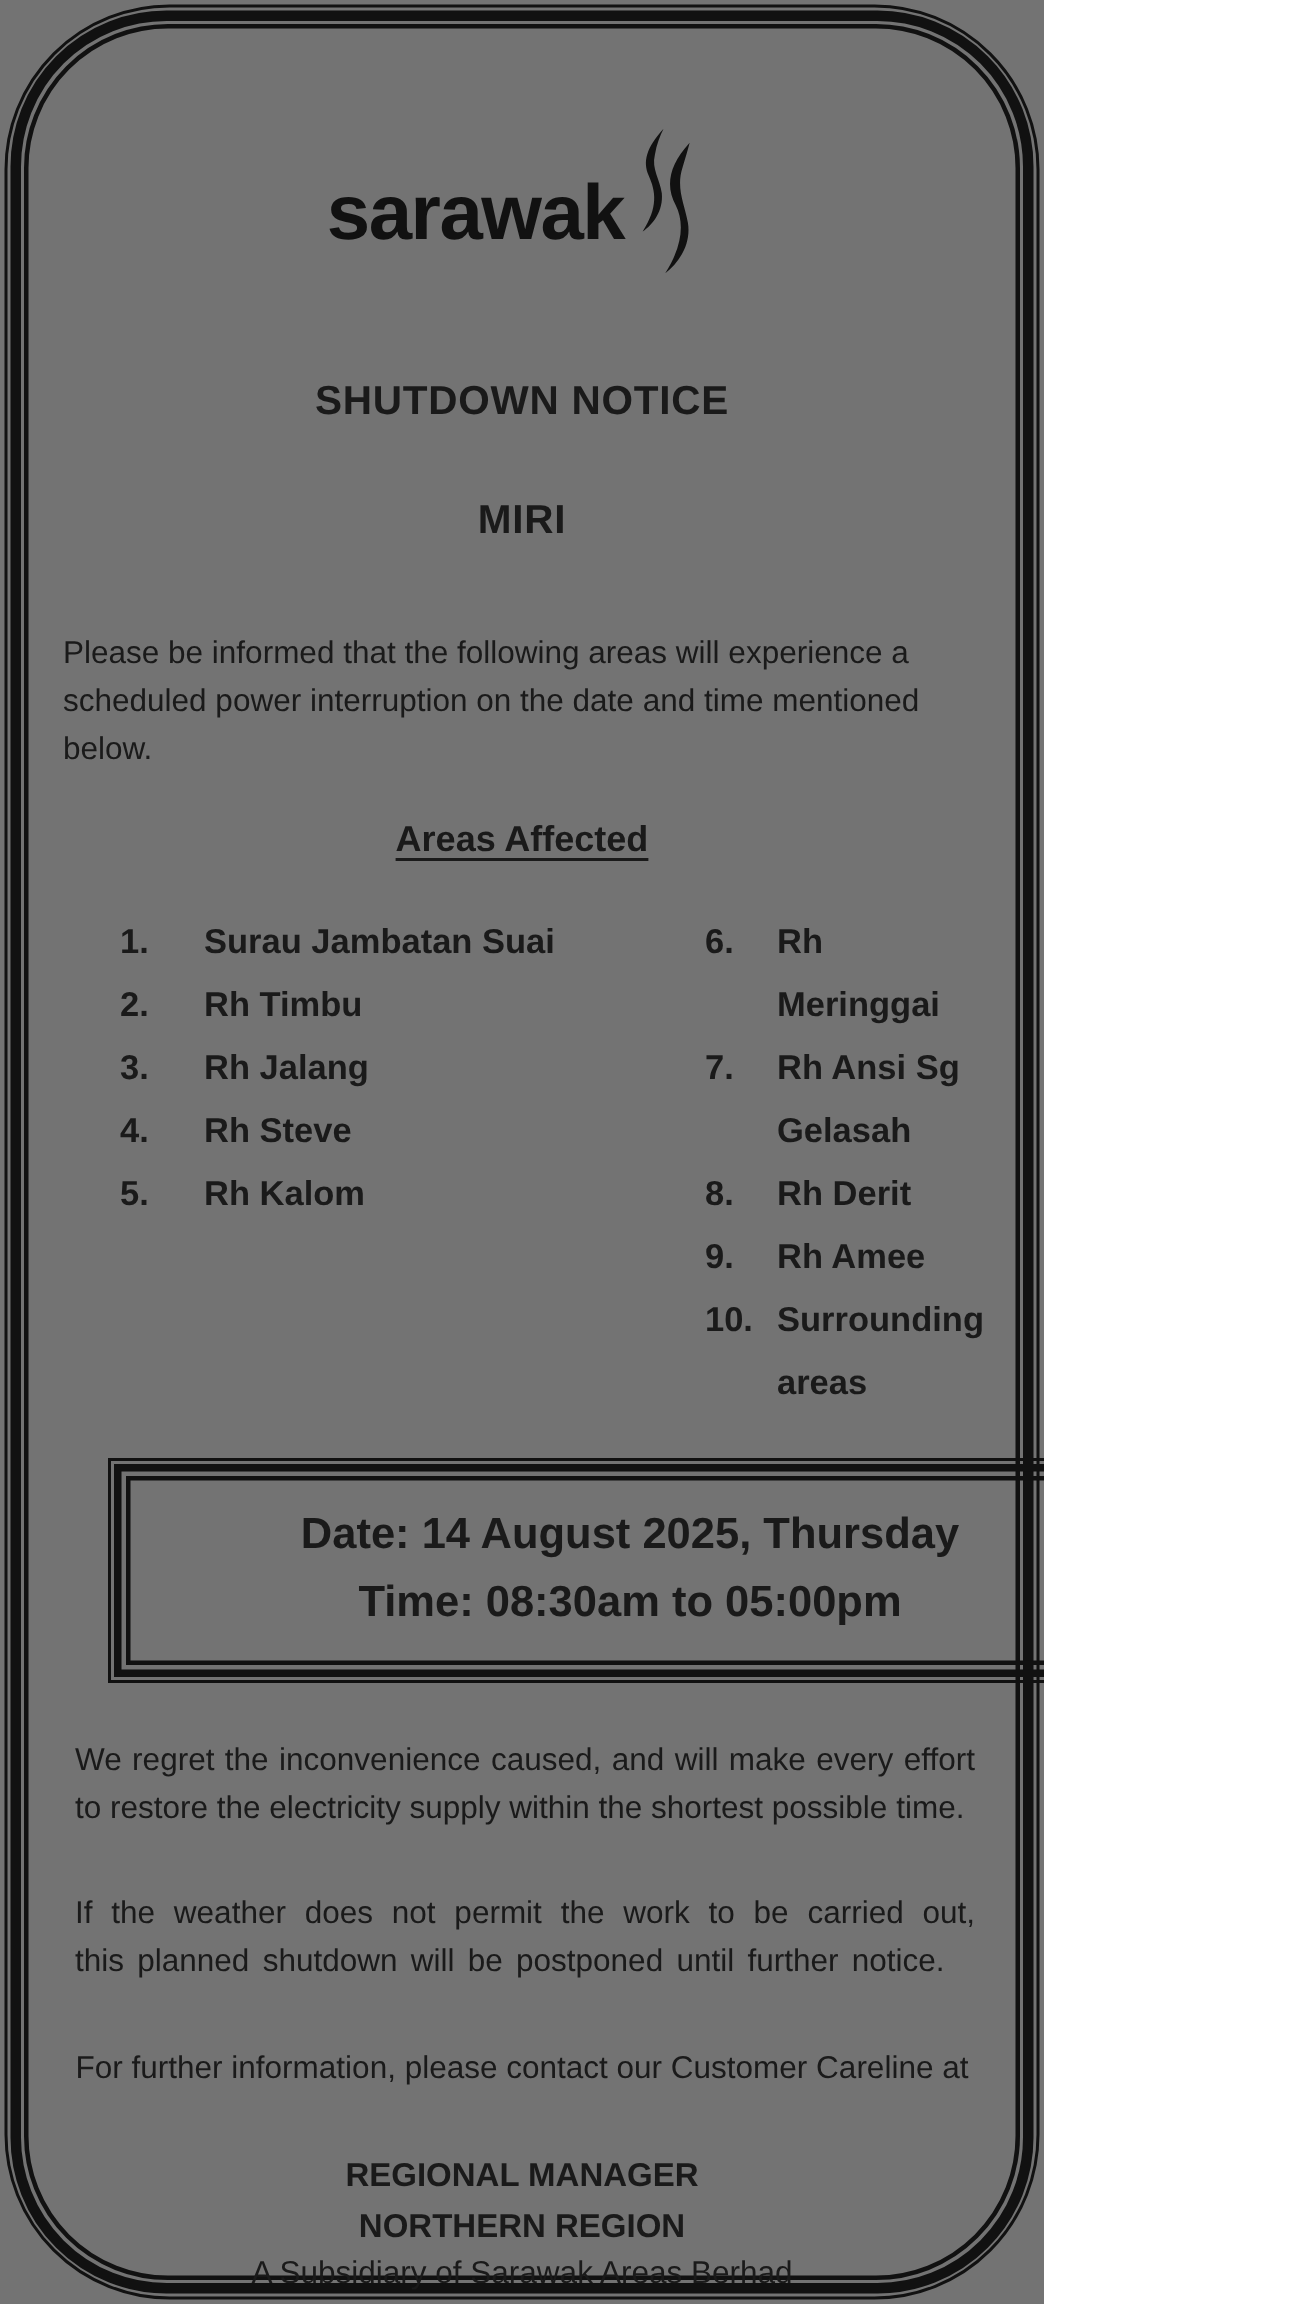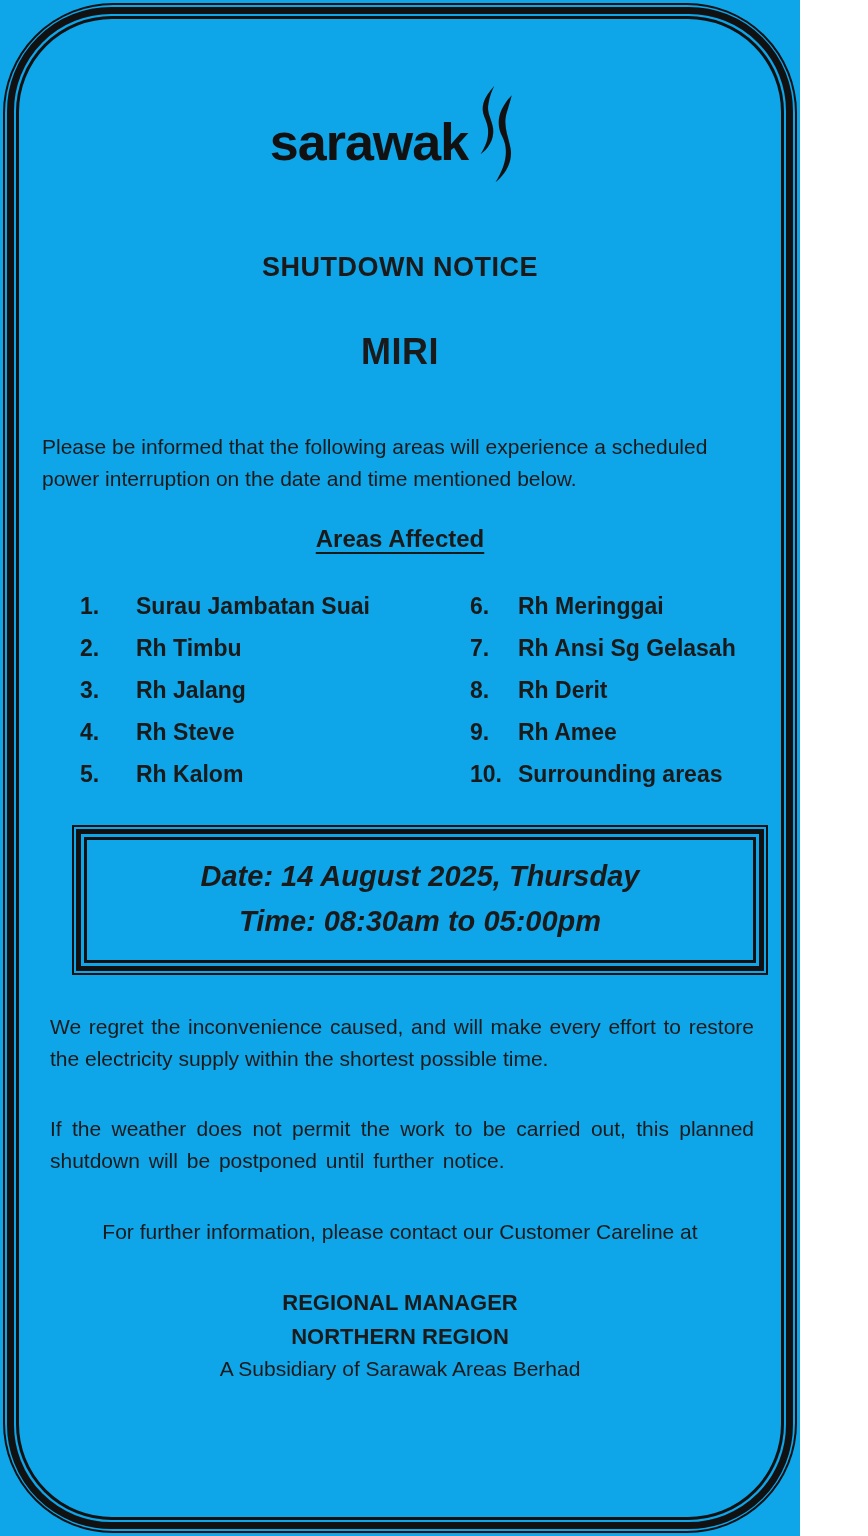--- a/index.html
+++ b/index.html
@@ -1,22 +1,22 @@
 <!DOCTYPE html>
 <html><head>
 <meta charset="utf-8">
 <style>
   * { margin:0; padding:0; box-sizing:border-box; }
   html,body { background:#ffffff; }
   body { font-family:"Liberation Sans","DejaVu Sans",sans-serif; color:#1a1a1a; }
 
   .page {
     position:relative;
-    width:800px; height:1536px;
-    background:#0ea5e9;
+    width:696px; height:1536px;
+    background:#737373;
     overflow:hidden;
   }
 
   
   .frame-outer { position:absolute; inset:3px;  border:2px solid #111; border-radius:110px; pointer-events:none; }
   .frame-mid   { position:absolute; inset:7px;  border:7px solid #111; border-radius:104px; pointer-events:none; }
   .frame-inner { position:absolute; inset:16px; border:3px solid #111; border-radius:96px;  pointer-events:none; }
 
   .content {
     position:absolute; inset:20px;
@@ -24,21 +24,21 @@
     text-align:center;
   }
 
   
   .logo { margin-top:22px; height:152px; display:flex; align-items:center; justify-content:center; }
   .logo-text { font-size:52px; font-weight:700; letter-spacing:-1px; color:#111; line-height:1; }
   .flame { position:relative; top:-6px; margin:0 2px; }
 
   
   .notice-title { margin-top:34px; font-size:27px; font-weight:700; letter-spacing:.5px; }
-  .notice-region { margin-top:48px; font-size:36px; font-weight:700; letter-spacing:.5px; }
+  .notice-region { margin-top:48px; font-size:27px; font-weight:700; letter-spacing:.5px; }
 
   
   .intro {
     margin-top:58px;
     text-align:left;
     font-size:21px; line-height:32px;
     padding:0 16px 0 2px;
   }
 
   
@@ -46,21 +46,21 @@
   .areas-grid { margin-top:32px; display:flex; text-align:left; padding-left:40px; }
   .areas-col-left  { width:390px; }
   .areas-col-right { flex:1; }
   .area-row { display:grid; grid-template-columns:56px 1fr; font-size:23px; font-weight:700; line-height:42px; }
   .areas-col-right .area-row { grid-template-columns:48px 1fr; }
 
   
   .schedule-outer { margin:30px 0 0 32px; width:696px; border:2px solid #111; }
   .schedule-mid   { margin:2px; border:5px solid #111; }
   .schedule-inner { margin:3px; border:3px solid #111; padding:14px 8px 16px 8px; }
-  .schedule-line  { font-size:29px; font-weight:700; line-height:45px;font-style:italic; }
+  .schedule-line  { font-size:29px; font-weight:700; line-height:45px; }
 
   
   .para {
     text-align:justify;
     font-size:21px; line-height:32px;
     padding:0 6px 0 10px;
   }
   .para-1 { margin-top:34px; }
   .para-2 { margin-top:38px; word-spacing:3px; }
   .para-3 { margin-top:36px; }

